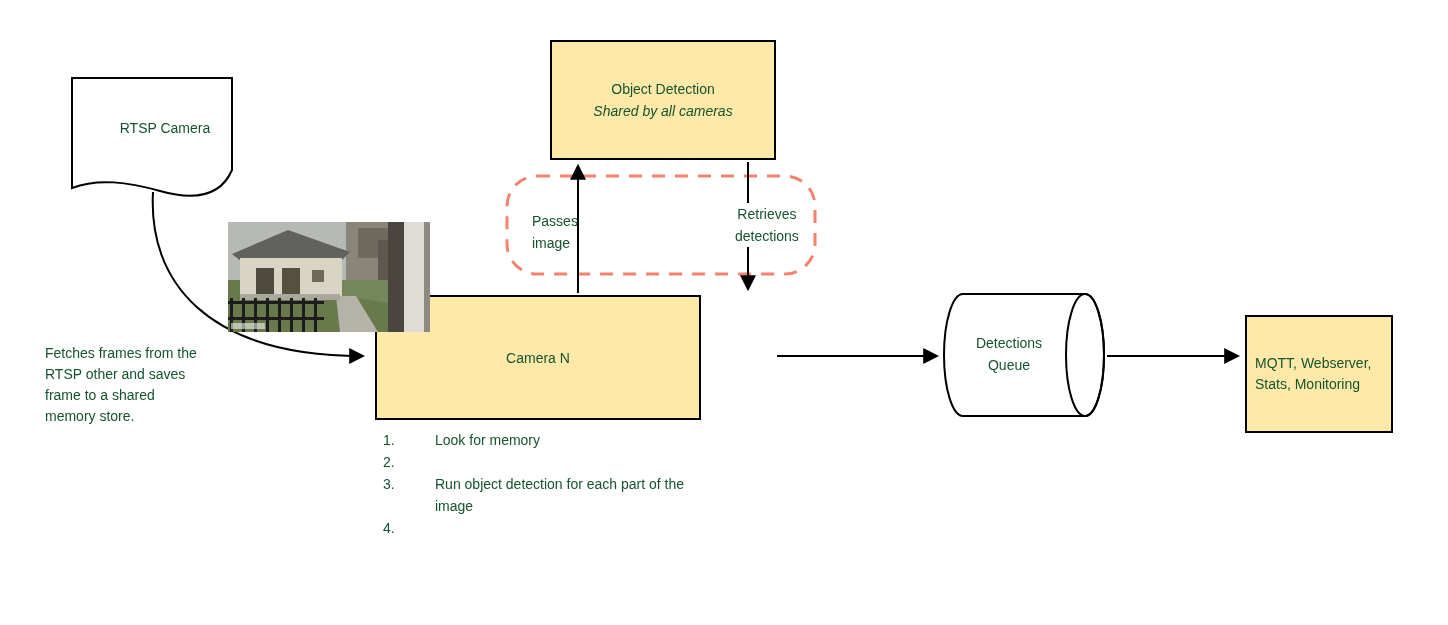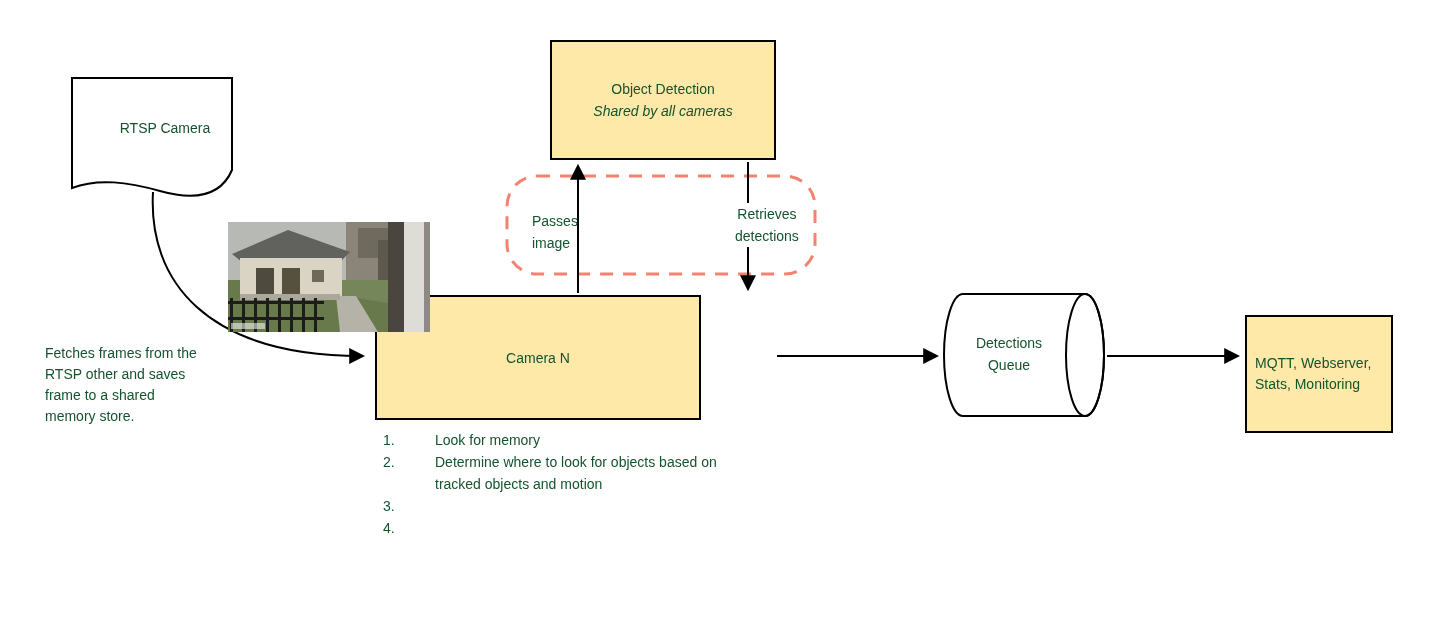--- a/index.html
+++ b/index.html
@@ -107,24 +107,24 @@
 detections</div>
 
 
   <div class="abs steps" style="left:383px; top:429px;">
     <div class="step">
       <span>1.</span>
       <span>Look for memory</span>
     </div>
     <div class="step">
       <span>2.</span>
-      <span>Determine where to look for objects based on tracked objects and motion</span>
     </div>
     <div class="step">
       <span>3.</span>
+      <span>Run object detection for each part of the image</span>
     </div>
     <div class="step">
       <span>4.</span>
     </div>
   </div>
 
   <div class="abs queue-label" style="left:950px; top:332px; width:118px;">Detections
 Queue</div>
 
 

